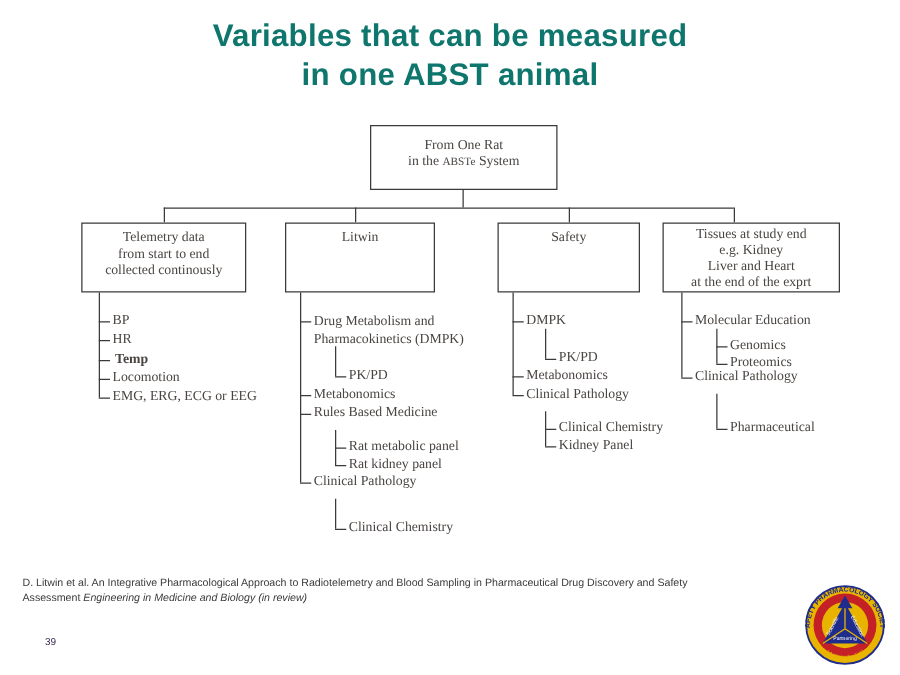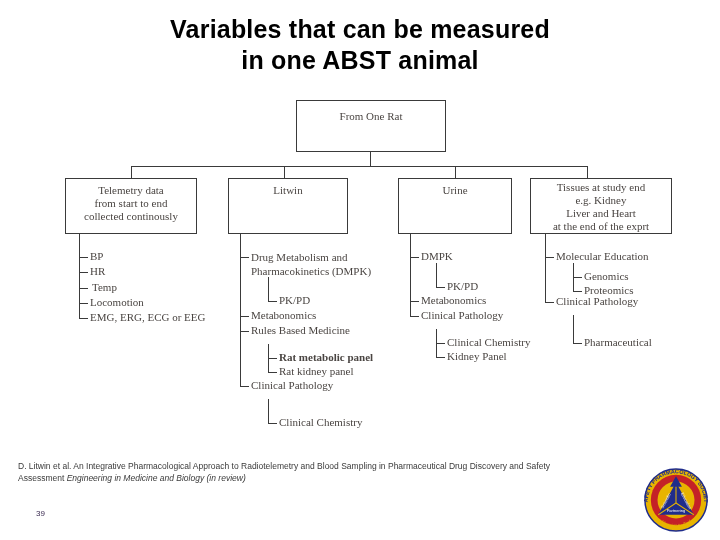--- a/index.html
+++ b/index.html
@@ -9,21 +9,21 @@
     position:relative;overflow:hidden;
   }
   #slide{position:absolute;inset:0;width:720px;height:540px;}
 
   
   .title{
     position:absolute;left:0;top:14px;width:720px;
     text-align:center;
     font-family:"Liberation Sans",sans-serif;
     font-weight:bold;font-size:25px;line-height:1.25;
-    color:#000000;letter-spacing:.2px;
+    color:#0f766e;letter-spacing:.2px;
   }
   .title .l2{display:block;}
 
   
   .diagram{position:absolute;left:0;top:0;width:720px;height:440px;padding-left:44px;}
   .dbox{
     position:absolute;border:1px solid #3a3a3a;background:#fff;
     box-sizing:border-box;
     font-family:"Liberation Serif",serif;
     font-size:11px;color:#4a4542;line-height:13px;
@@ -64,20 +64,23 @@
 
   <div class="title">
     <span>Variables that can be measured</span>
     <span class="l2">in one ABST animal</span>
   </div>
 
   <div class="diagram">
 
     <div class="dbox" style="left:296px;top:100px;width:150px;height:52px;padding-top:9px;">
       <div>From One Rat</div>
+      <div>
+        <span>in the </span><span class="sm">ABSTe</span><span> System</span>
+      </div>
     </div>
 
     <div class="line vline" style="left:370px;top:152px;height:14px;"></div>
 
     <div class="line hline" style="left:131px;top:166px;width:456px;"></div>
 
     <div class="line vline" style="left:131px;top:166px;height:12px;"></div>
     <div class="line vline" style="left:284px;top:166px;height:12px;"></div>
     <div class="line vline" style="left:455px;top:166px;height:12px;"></div>
     <div class="line vline" style="left:587px;top:166px;height:12px;"></div>
@@ -89,21 +92,21 @@
     </div>
 
     <div class="line vline" style="left:79px;top:234px;height:84px;"></div>
     <div class="line hline" style="left:79px;top:257px;width:9px;"></div>
     <div class="line hline" style="left:79px;top:272px;width:9px;"></div>
     <div class="line hline" style="left:79px;top:288px;width:9px;"></div>
     <div class="line hline" style="left:79px;top:303px;width:9px;"></div>
     <div class="line hline" style="left:79px;top:318px;width:9px;"></div>
     <div class="leaf" style="left:90px;top:250px;">BP</div>
     <div class="leaf" style="left:90px;top:265px;">HR</div>
-    <div class="leaf" style="left:92px;top:281px;">Temp</div>
+    <div class="leaf" style="left:92px;top:281px;font-weight:bold;">Temp</div>
     <div class="leaf" style="left:90px;top:296px;">Locomotion</div>
     <div class="leaf" style="left:90px;top:311px;">EMG, ERG, ECG or EEG</div>
 
     <div class="dbox" style="left:228px;top:178px;width:120px;height:56px;padding-top:5px;">
       <div>Litwin</div>
     </div>
 
     <div class="line vline" style="left:240px;top:234px;height:152px;"></div>
     <div class="line hline" style="left:240px;top:257px;width:9px;"></div>
     <div class="line hline" style="left:240px;top:316px;width:9px;"></div>
@@ -117,31 +120,31 @@
     <div class="line vline" style="left:268px;top:277px;height:24px;"></div>
     <div class="line hline" style="left:268px;top:301px;width:9px;"></div>
     <div class="leaf" style="left:279px;top:294px;">PK/PD</div>
 
     <div class="leaf" style="left:251px;top:309px;">Metabonomics</div>
     <div class="leaf" style="left:251px;top:324px;">Rules Based Medicine</div>
 
     <div class="line vline" style="left:268px;top:344px;height:28px;"></div>
     <div class="line hline" style="left:268px;top:358px;width:9px;"></div>
     <div class="line hline" style="left:268px;top:372px;width:9px;"></div>
-    <div class="leaf" style="left:279px;top:351px;font-weight:bold;">Rat metabolic panel</div>
+    <div class="leaf" style="left:279px;top:351px;">Rat metabolic panel</div>
     <div class="leaf" style="left:279px;top:365px;">Rat kidney panel</div>
 
     <div class="leaf" style="left:251px;top:379px;">Clinical Pathology</div>
 
     <div class="line vline" style="left:268px;top:399px;height:24px;"></div>
     <div class="line hline" style="left:268px;top:423px;width:9px;"></div>
     <div class="leaf" style="left:279px;top:416px;">Clinical Chemistry</div>
 
     <div class="dbox" style="left:398px;top:178px;width:114px;height:56px;padding-top:5px;">
-      <div>Urine</div>
+      <div>Safety</div>
     </div>
     <div class="line vline" style="left:410px;top:234px;height:82px;"></div>
     <div class="line hline" style="left:410px;top:257px;width:9px;"></div>
     <div class="line hline" style="left:410px;top:301px;width:9px;"></div>
     <div class="line hline" style="left:410px;top:316px;width:9px;"></div>
 
     <div class="leaf" style="left:421px;top:250px;">DMPK</div>
     <div class="line vline" style="left:436px;top:263px;height:24px;"></div>
     <div class="line hline" style="left:436px;top:287px;width:9px;"></div>
     <div class="leaf" style="left:447px;top:280px;">PK/PD</div>

